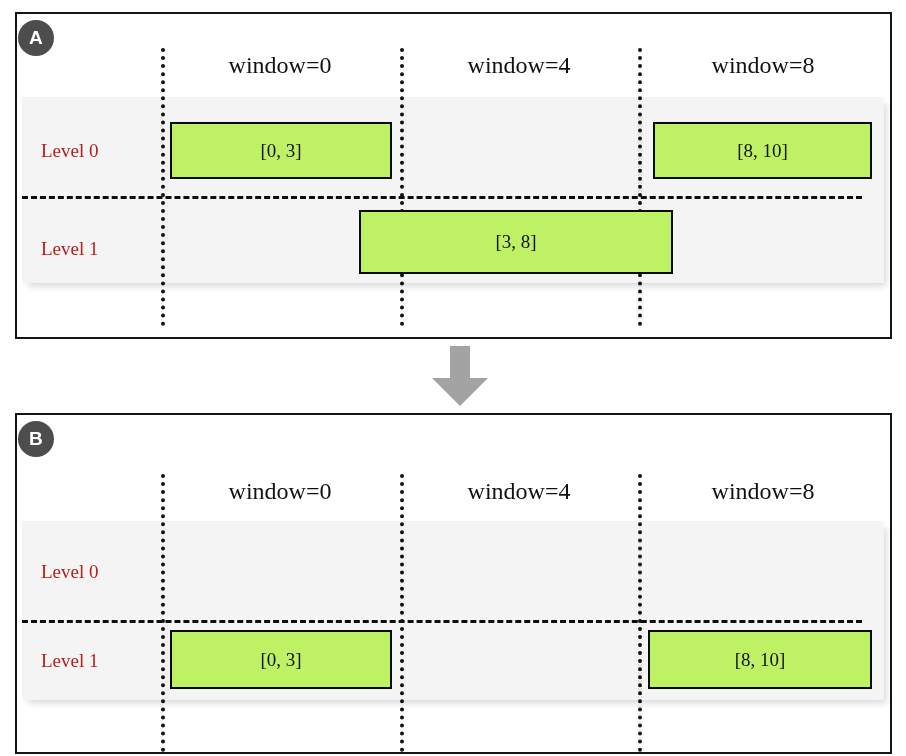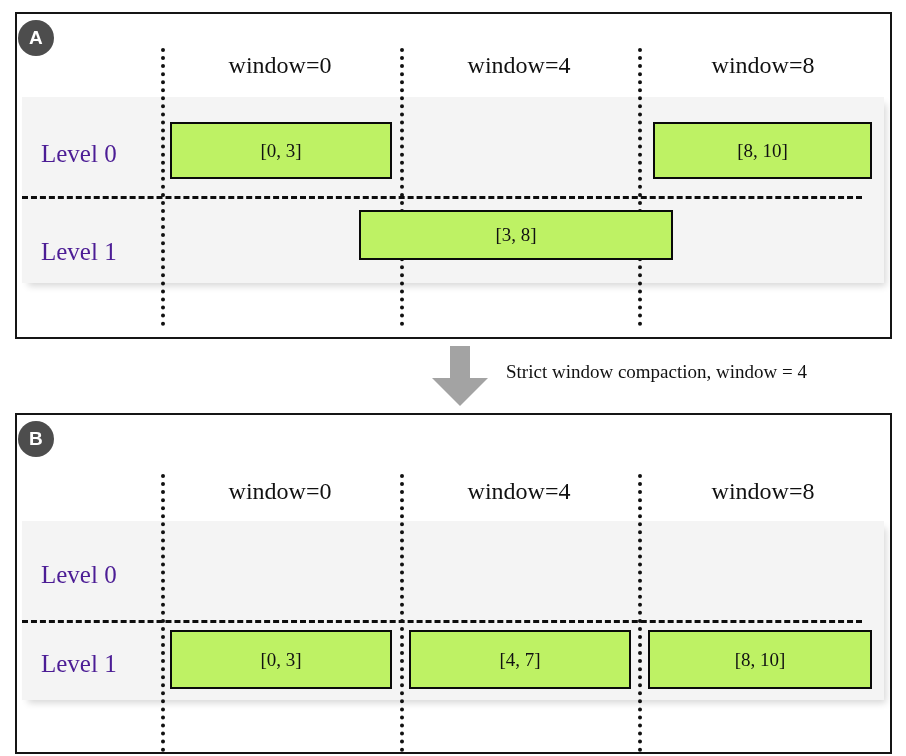--- a/index.html
+++ b/index.html
@@ -64,22 +64,22 @@
     position: absolute;
     height: 0;
     border-top: 3px dashed #0d0d0d;
   }
   #divider-a { left: 22px; top: 196px; width: 840px; }
   #divider-b { left: 22px; top: 620px; width: 840px; }
 
   
   .level-label {
     position: absolute;
-    font-size: 25px;
-    color: #4c1d95;
+    font-size: 19px;
+    color: #b91c1c;
     white-space: nowrap;
   }
 
   
   .window-label {
     position: absolute;
     font-size: 24px;
     color: #111111;
     text-align: center;
     white-space: nowrap;
@@ -143,42 +143,40 @@
 
   <div class="window-sep" style="left:161px; top:48px; height:278px;"></div>
   <div class="window-sep" style="left:400px; top:48px; height:278px;"></div>
   <div class="window-sep" style="left:638px; top:48px; height:278px;"></div>
 
   <div class="level-label" style="left:41px; top:140px;">Level 0</div>
   <div class="level-label" style="left:41px; top:238px;">Level 1</div>
 
   <div class="interval-box" style="left:170px; top:122px; width:222px; height:57px;">[0, 3]</div>
   <div class="interval-box" style="left:653px; top:122px; width:219px; height:57px;">[8, 10]</div>
-  <div class="interval-box" style="left:359px; top:210px; width:314px; height:50px;">[3, 8]</div>
+  <div class="interval-box" style="left:359px; top:210px; width:314px; height:64px;">[3, 8]</div>
 
   <svg id="transition-arrow" viewBox="0 0 64 64">
     <polygon points="22,2 42,2 42,34 60,34 32,62 4,34 22,34" fill="#a3a3a3"></polygon>
   </svg>
-  <div id="transition-caption">Strict window compaction, window = 4</div>
 
   <div class="panel" id="panel-b"></div>
 
   <div class="level-band" id="band-b"></div>
   <div class="level-divider" id="divider-b"></div>
 
   <div class="badge" id="badge-b">B</div>
 
   <div class="window-label" style="left:280px; top:478px;">window=0</div>
   <div class="window-label" style="left:519px; top:478px;">window=4</div>
   <div class="window-label" style="left:763px; top:478px;">window=8</div>
 
   <div class="window-sep" style="left:161px; top:474px; height:278px;"></div>
   <div class="window-sep" style="left:400px; top:474px; height:278px;"></div>
   <div class="window-sep" style="left:638px; top:474px; height:278px;"></div>
 
   <div class="level-label" style="left:41px; top:561px;">Level 0</div>
   <div class="level-label" style="left:41px; top:650px;">Level 1</div>
 
   <div class="interval-box" style="left:170px; top:630px; width:222px; height:59px;">[0, 3]</div>
-  <div class="interval-box" style="left:409px; top:630px; width:222px; height:59px;">[4, 7]</div>
   <div class="interval-box" style="left:648px; top:630px; width:224px; height:59px;">[8, 10]</div>
 
 </div>
 
 </body></html>

